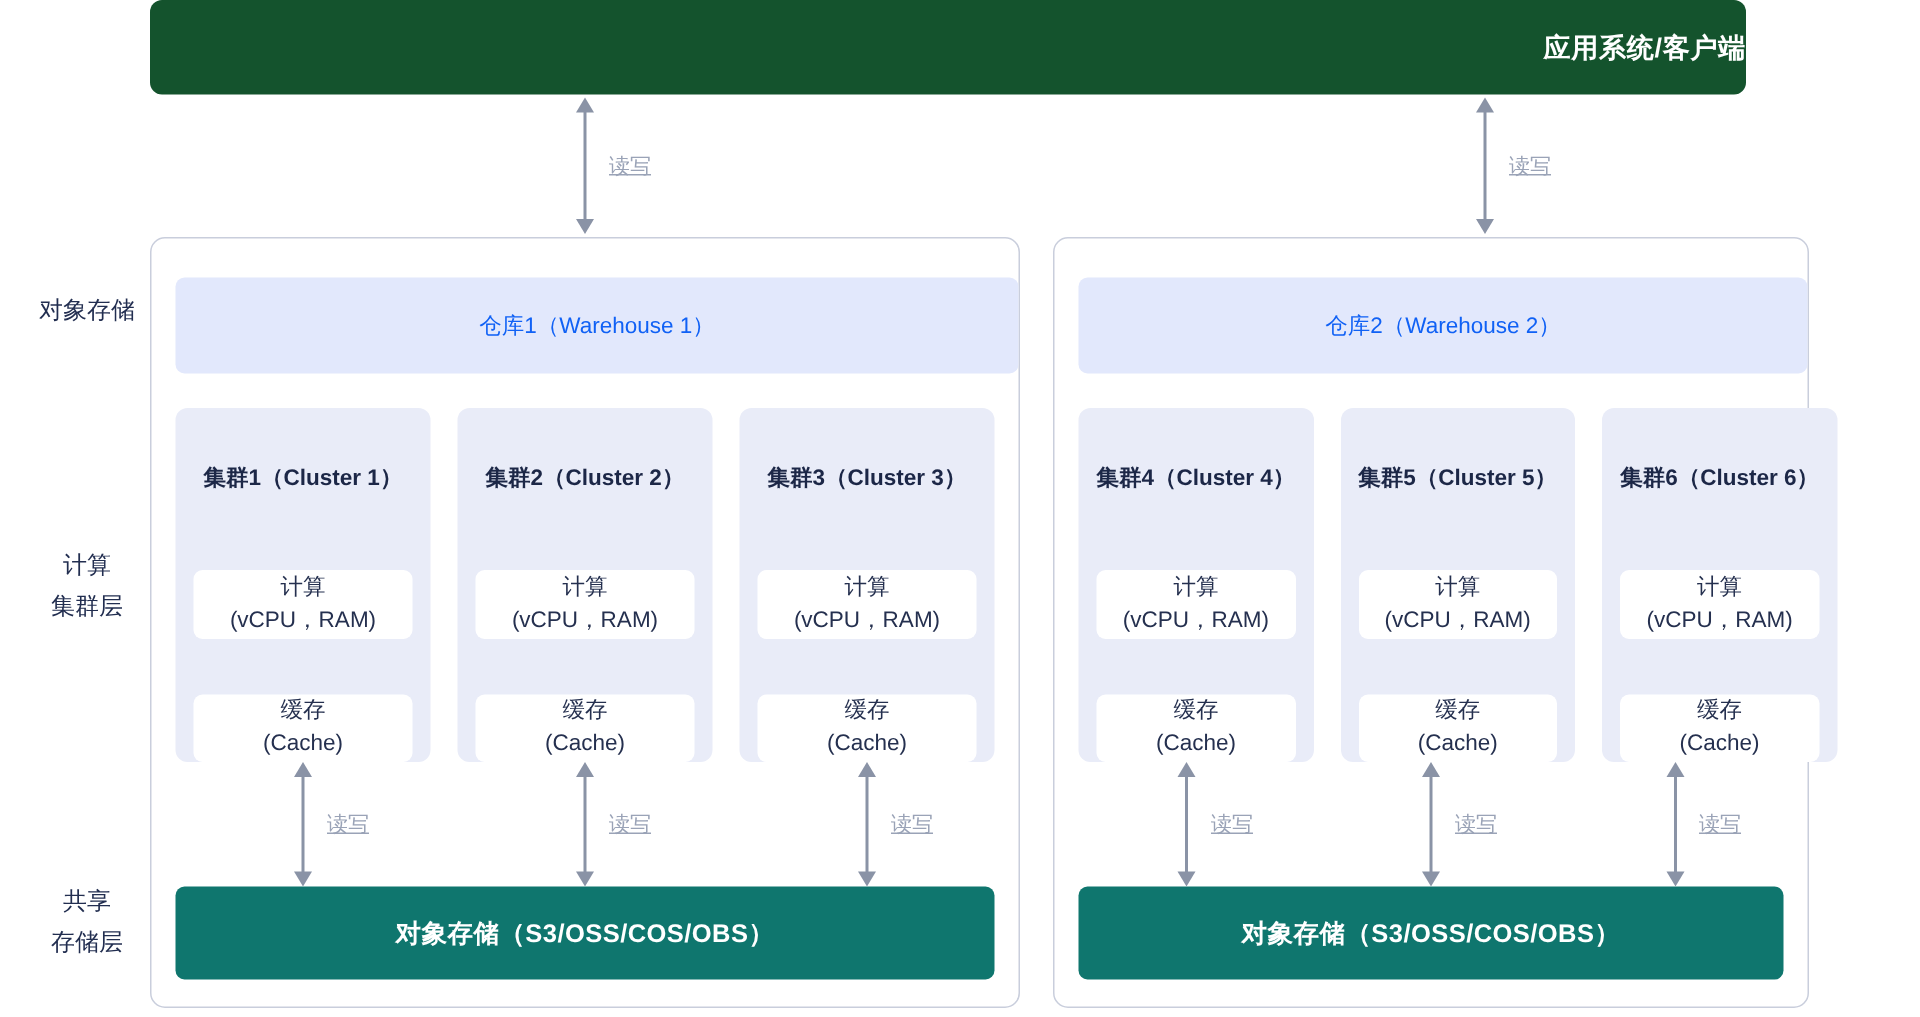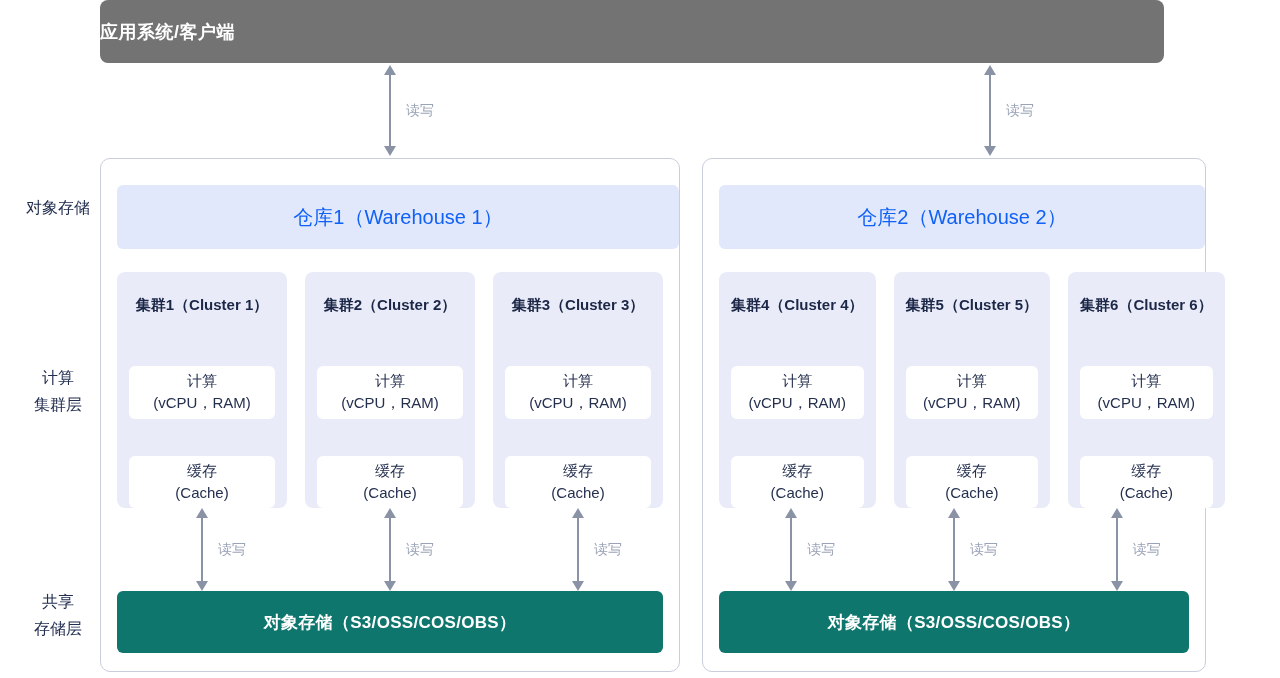--- a/index.html
+++ b/index.html
@@ -9,23 +9,23 @@
     background: #ffffff;
     font-family: "Liberation Sans", "DejaVu Sans", sans-serif;
     color: #25304F;
     overflow: hidden;
   }
 
   
   .app-bar {
     position: absolute;
     left: 100px; top: 0; width: 1064px; height: 63px;
-    background: #737373;
+    background: #14532d;
     border-radius: 8px;
-    display: flex; align-items: center; justify-content: flex-start;
+    display: flex; align-items: center; justify-content: flex-end;
     color: #ffffff; font-size: 18px; font-weight: 600;
     letter-spacing: 0.5px;
   }
 
   
   .layer-label {
     position: absolute;
     left: 8px; width: 100px;
     text-align: center;
     font-size: 16px; line-height: 27px;
@@ -43,51 +43,51 @@
   }
   .arrow-v::before, .arrow-v::after {
     content: ""; position: absolute; left: 0;
     border-left: 6px solid transparent; border-right: 6px solid transparent;
   }
   .arrow-v::before { top: 0; border-bottom: 10px solid #8A93A6; }
   .arrow-v::after  { bottom: 0; border-top: 10px solid #8A93A6; }
   .arrow-v .arrow-label {
     position: absolute; left: 22px; top: 50%;
     transform: translateY(-50%);
-    font-size: 14px; color: #9AA3B7; white-space: nowrap;
+    font-size: 14px; color: #9AA3B7; white-space: nowrap; text-decoration: underline;
   }
   .top-arrow { top: 65px; height: 91px; }
   .top-arrow-1 { left: 384px; }
   .top-arrow-2 { left: 984px; }
 
   
   .warehouse {
     position: absolute; top: 158px; height: 514px;
     background: #ffffff;
     border: 1px solid #C9CEDC;
     border-radius: 10px;
   }
   .warehouse-1 { left: 100px; width: 580px; }
   .warehouse-2 { left: 702px; width: 504px; }
 
   .warehouse-title {
     margin: 26px 0 0 16px; height: 64px;
     background: #E2E8FC; border-radius: 6px;
     display: flex; align-items: center; justify-content: center;
-    color: #1061F5; font-size: 20px; font-weight: 500;
+    color: #1061F5; font-size: 15px; font-weight: 500;
   }
 
   .cluster-row {
     display: flex; gap: 18px;
     margin: 23px 16px 0 16px; height: 236px;
   }
   .cluster-card {
     flex: 1;
     background: #E9ECF8; border-radius: 8px;
-    padding: 22px 12px 0 12px;
+    padding: 36px 12px 0 12px;
     display: flex; flex-direction: column; align-items: center; gap: 28px;
   }
   .cluster-title {
     font-size: 15px; font-weight: 600; color: #1C2747;
     line-height: 22px; white-space: nowrap;
   }
   .node-box {
     width: 100%; height: 64px;
     background: #ffffff; border-radius: 6px;
     display: flex; flex-direction: column;

